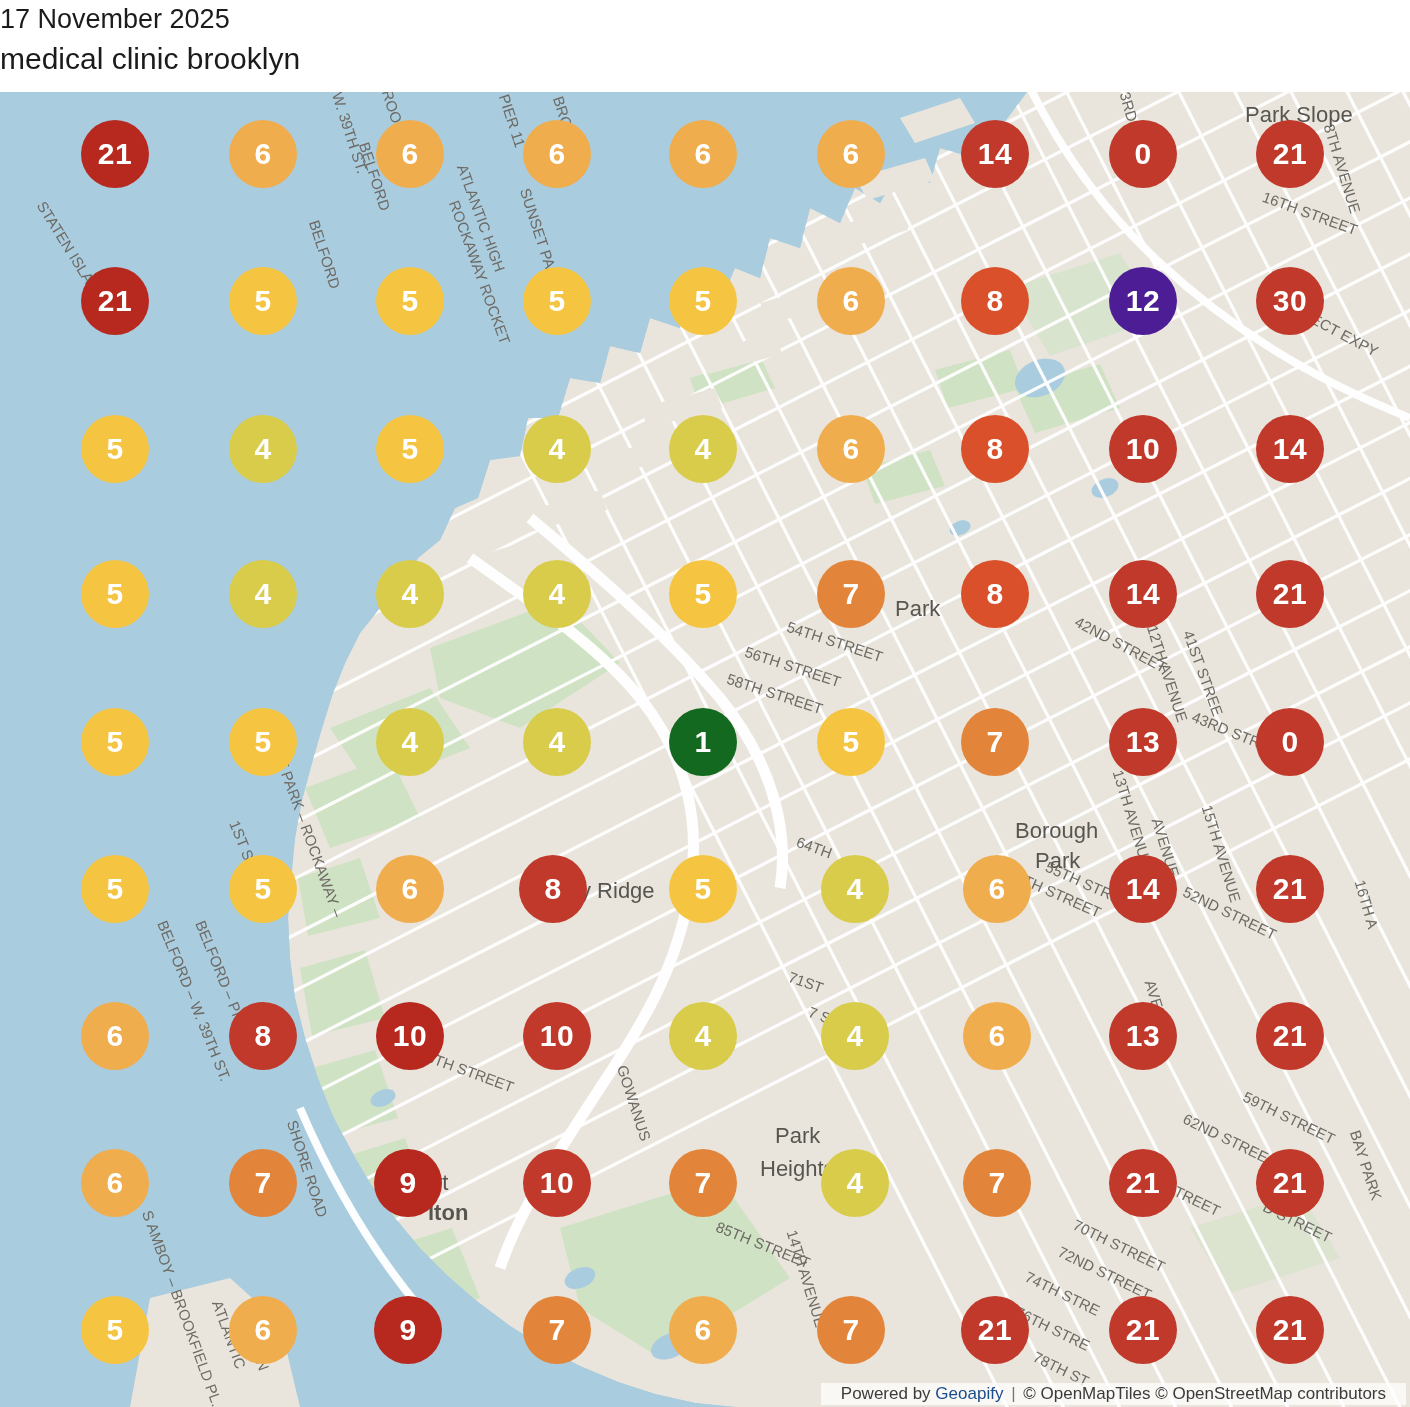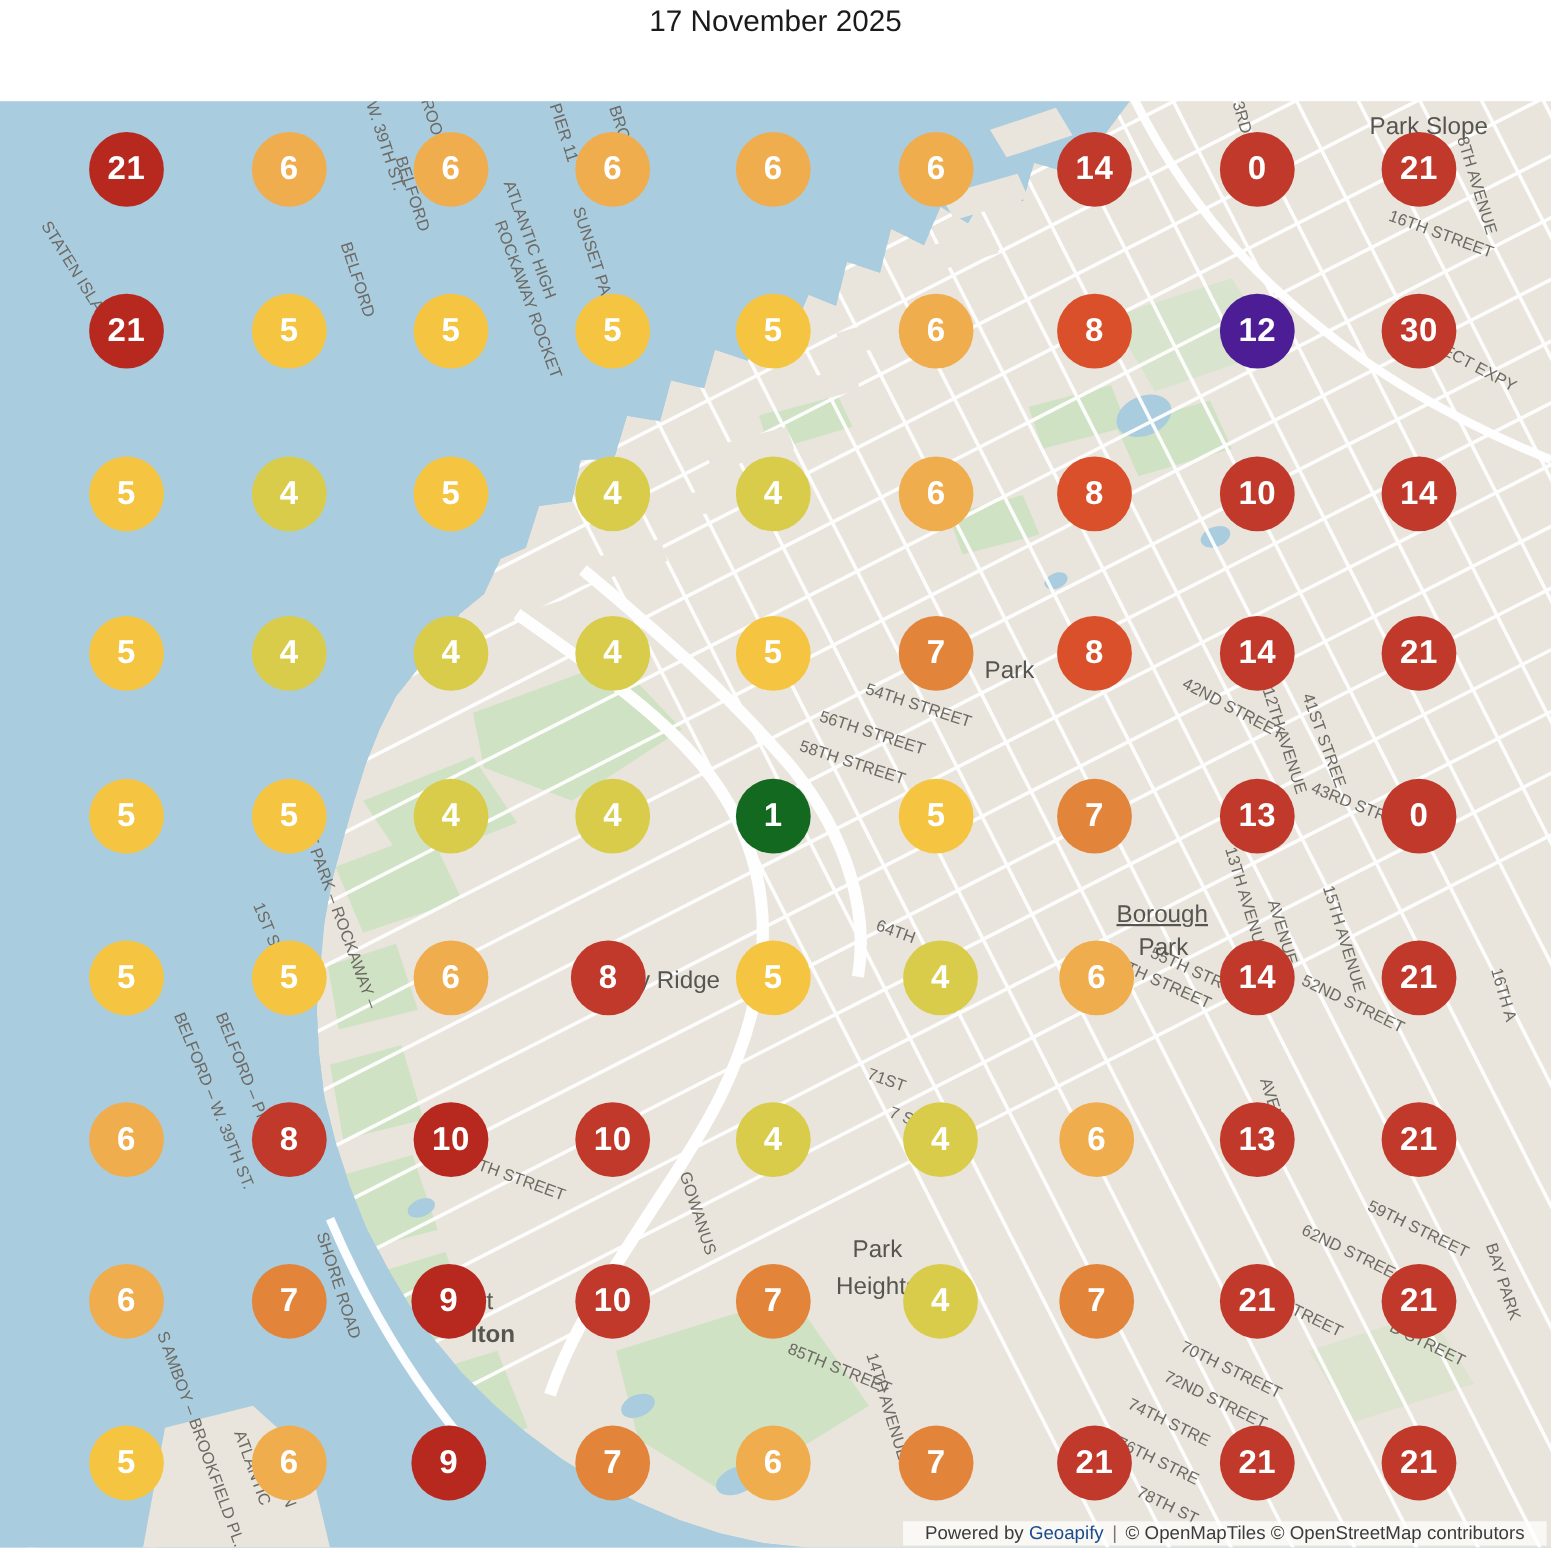--- a/index.html
+++ b/index.html
@@ -19,21 +19,21 @@
   }
 
   
   #header {
     position: absolute;
     top: 0; left: 0;
     width: 1410px;
     height: 92px;
     background: #ffffff;
     z-index: 50;
-    text-align: center;
+    text-align: left;
   }
   #header .date {
     margin: 0;
     padding-top: 2px;
     font-size: 27px;
     color: #1b1b1b;
     font-weight: 400;
     line-height: 34px;
   }
   #header .query {
@@ -109,20 +109,21 @@
   }
   #attrib .sep { color: #777; padding: 0 3px; }
 </style>
 </head>
 <body>
 
 <div id="app">
 
   <div id="header">
     <div class="date">17 November 2025</div>
+    <div class="query">medical clinic brooklyn</div>
   </div>
 
   <div id="map">
 
     <div class="layer water"></div>
 
     <svg class="layer" viewBox="0 0 1410 1319" preserveAspectRatio="none">
 
       <path d="M1410,0 L1030,0 L1000,40 L975,70 L940,60 L930,95 L900,80 L880,115 L855,100 L840,135 L810,120 L800,160
                L770,150 L760,190 L735,180 L720,215 L690,205 L680,240 L650,230 L640,265 L610,258 L600,295 L570,290
@@ -311,21 +312,21 @@
         <div class="maplabel" style="left: 242px; top: 730px; transform: rotate(68deg);">1ST ST.</div>
         <div class="maplabel" style="left: 272px; top: 620px; transform: rotate(70deg);">SUNSET PARK – ROCKAWAY –</div>
         <div class="maplabel" style="left: 155px; top: 1120px; transform: rotate(70deg);">S AMBOY – BROOKFIELD PL.</div>
         <div class="maplabel" style="left: 225px; top: 1210px; transform: rotate(70deg);">ATLANTIC</div>
         <div class="maplabel" style="left: 262px; top: 1250px; transform: rotate(70deg);">SAN</div>
       </div>
 
     <div class="layer" id="place-labels">
         <div class="placelabel" style="left: 1245px; top: 14px;">Park Slope</div>
         <div class="placelabel" style="left: 895px; top: 508px;">Park</div>
-        <div class="placelabel" style="left: 1015px; top: 730px; text-decoration: underline;">Borough</div>
+        <div class="placelabel" style="left: 1015px; top: 730px;">Borough</div>
         <div class="placelabel" style="left: 1035px; top: 760px;">Park</div>
         <div class="placelabel" style="left: 580px; top: 790px;">y Ridge</div>
         <div class="placelabel" style="left: 775px; top: 1035px;">Park</div>
         <div class="placelabel" style="left: 760px; top: 1068px;">Heights</div>
         <div class="placelabel" style="left: 435px; top: 1082px;">rt</div>
         <div class="placelabel" style="left: 428px; top: 1112px; font-weight: bold;">lton</div>
       </div>
 
     <div class="layer" id="marker-layer">
         <div class="marker" style="left: 115px; top: 66px; background: rgb(183, 41, 31);">21</div>

